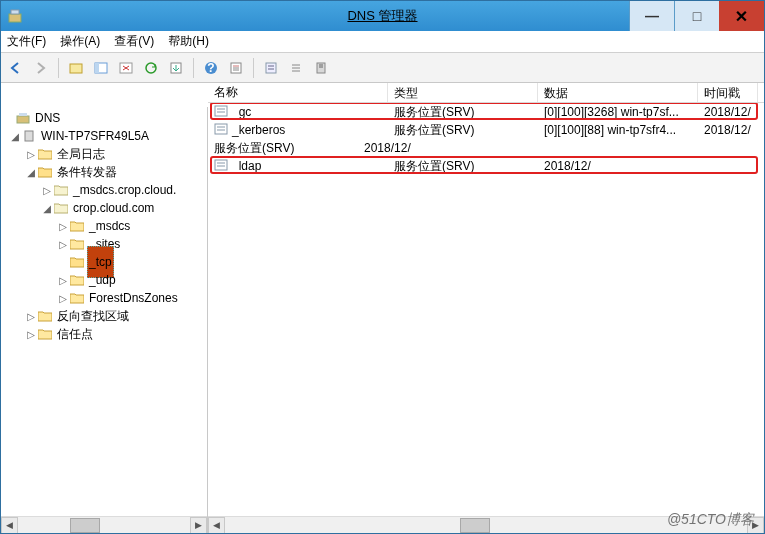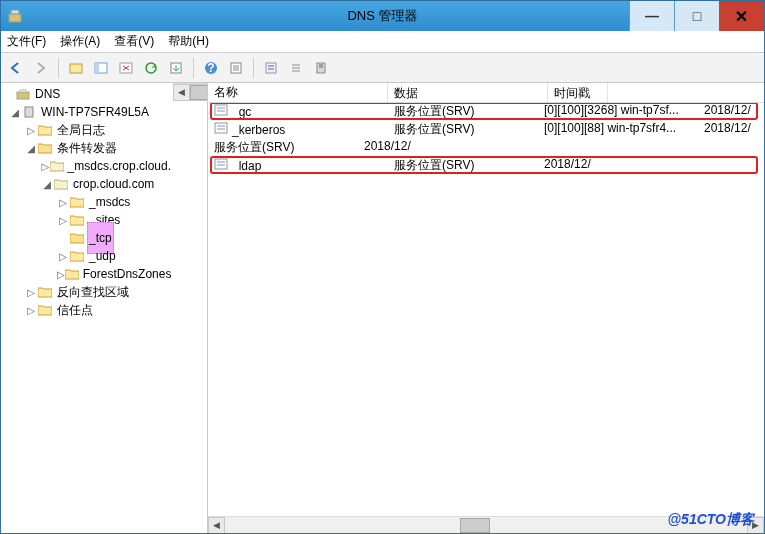--- a/index.html
+++ b/index.html
@@ -1,53 +1,53 @@
 <!DOCTYPE html>
 <html><head>
 <meta charset="utf-8">
 <style>
 * { box-sizing: border-box; margin: 0; padding: 0; font-family: "Microsoft YaHei", "SimSun", Tahoma, sans-serif; font-size: 12px; }
 body { background: #fff; width: 765px; height: 534px; overflow: hidden; border: 1px solid #2e6fa0; position: relative; }
 .titlebar { height: 30px; background: linear-gradient(#46a5e0, #2f8dd0); display: flex; align-items: center; color: #fff; position: relative; }
 .titlebar .icon { width: 16px; height: 16px; margin: 0 6px; }
-.titlebar .title { position: absolute; left: 50%; transform: translateX(-50%); color: #000; font-size: 13px; }
+.titlebar .title { position: absolute; left: 50%; transform: translateX(-50%); color: #000; font-size: 13px; text-decoration: underline; }
 .winbtns { margin-left: auto; display: flex; height: 100%; }
 .winbtn { width: 45px; display: flex; align-items: center; justify-content: center; font-size: 14px; font-weight: bold; }
 .winbtn.min, .winbtn.max { background: #d6e7f5; color: #333; border-left:1px solid #5a9cc9;}
 .winbtn.close { background: #c84031; color: #000; font-size: 16px; }
 .menubar { height: 22px; background: #fff; display: flex; align-items: center; padding: 0 6px; border-bottom: 1px solid #d0d0d0; gap: 14px; }
 .menubar span { cursor: default; }
 .toolbar { height: 30px; background: #f3f3f3; border-bottom: 1px solid #c8c8c8; display: flex; align-items: center; padding: 0 4px; gap: 3px; }
 .tbtn { width: 22px; height: 22px; display: flex; align-items: center; justify-content: center; border: 1px solid transparent; }
 .sep { width: 1px; height: 20px; background: #ccc; margin: 0 3px; }
 .main { display: flex; height: calc(100% - 30px - 22px - 30px); }
-.tree { width: 207px; border-right: 1px solid #c8c8c8; overflow: hidden; background: #fff; position: relative; display:flex; flex-direction:row;}
+.tree { width: 207px; border-right: 1px solid #c8c8c8; overflow: hidden; background: #fff; position: relative; display:flex; flex-direction:column;margin-top:24px;}
 .tree-body { flex:1; overflow:auto; padding: 2px 0;}
 .tree-row { display: flex; align-items: center; height: 18px; white-space: nowrap; cursor: default; padding-left: 2px;}
 .tree-row .tw { width: 12px; text-align: center; color: #666; font-size: 10px; display:inline-block;}
 .tree-row .ico { width: 16px; height: 16px; margin-right: 2px; display:inline-flex; align-items:center; justify-content:center;}
 .tree-row .lbl { padding: 1px 2px; }
-.tree-row.sel .lbl { background: #f0abfc; border: 1px dotted #5aa; padding:8px 1px;}
+.tree-row.sel .lbl { background: #c2410c; border: 1px dotted #5aa; padding:8px 1px;}
 .folder-svg { width:14px; height:12px; }
 .list { flex: 1; display: flex; flex-direction: column; }
 .list-head { height: 20px; display: flex; border-bottom: 1px solid #d8d8d8; background: #fff; }
 .list-head .col { padding: 2px 6px; border-right: 1px solid #e4e4e4; overflow: hidden; white-space: nowrap; }
 .list-body { flex: 1; overflow: auto; position: relative; }
-.list-row { display: flex; height: 18px; align-items: flex-start; }
+.list-row { display: flex; height: 18px; align-items: center; }
 .list-row .cell { padding: 0 6px; overflow: hidden; white-space: nowrap; text-overflow: ellipsis; }
 .c-name { width: 180px; display:flex; align-items:center; gap:4px;}
 .c-type { width: 150px; }
 .c-data { width: 160px; }
 .c-time { width: 60px; }
 .hl { position: absolute; border: 2px solid #e02020; border-radius: 3px; pointer-events: none; }
 .hscroll { height: 17px; background: #f0f0f0; border-top: 1px solid #dcdcdc; display: flex; align-items: center; }
 .hscroll .sbtn { width: 17px; height: 17px; background: #eaeaea; border: 1px solid #c8c8c8; display:flex; align-items:center; justify-content:center; font-size:9px; color:#555;}
 .hscroll .track { flex:1; height:17px; background:#f0f0f0; position:relative;}
 .hscroll .thumb { position:absolute; left:30%; width:30px; height:15px; top:1px; background:#cdcdcd; border:1px solid #a8a8a8;}
-.watermark { position:absolute; right:10px; bottom:4px; color:#1d4ed8; font-size:14px; font-style:italic;font-weight:bold;}
+.watermark { position:absolute; right:10px; bottom:4px; color:#737373; font-size:14px; font-style:italic;}
 </style>
 </head>
 <body>
 
 <div class="titlebar">
   <span class="icon">
     <svg width="16" height="16">
         <rect x="2" y="6" width="12" height="8" fill="#d8c078" stroke="#8a6"></rect>
         <rect x="4" y="2" width="8" height="4" fill="#cde" stroke="#89a"></rect>
       </svg>
@@ -275,20 +275,21 @@
         <div class="track">
           <div class="thumb"></div>
         </div>
         <div class="sbtn">▶</div>
       </div>
   </div>
 
   <div class="list">
     <div class="list-head">
       <div class="col c-name">名称</div>
+      <div class="col c-type">类型</div>
       <div class="col c-data">数据</div>
       <div class="col c-time">时间戳</div>
     </div>
     <div class="list-body">
       <div class="list-row">
         <div class="cell c-name">
             <span class="ico"><svg width="14" height="14">
                 <rect x="1" y="2" width="12" height="10" fill="#fff" stroke="#89a"></rect>
                 <line x1="3" y1="5" x2="11" y2="5" stroke="#89a"></line>
                 <line x1="3" y1="8" x2="11" y2="8" stroke="#89a"></line>

